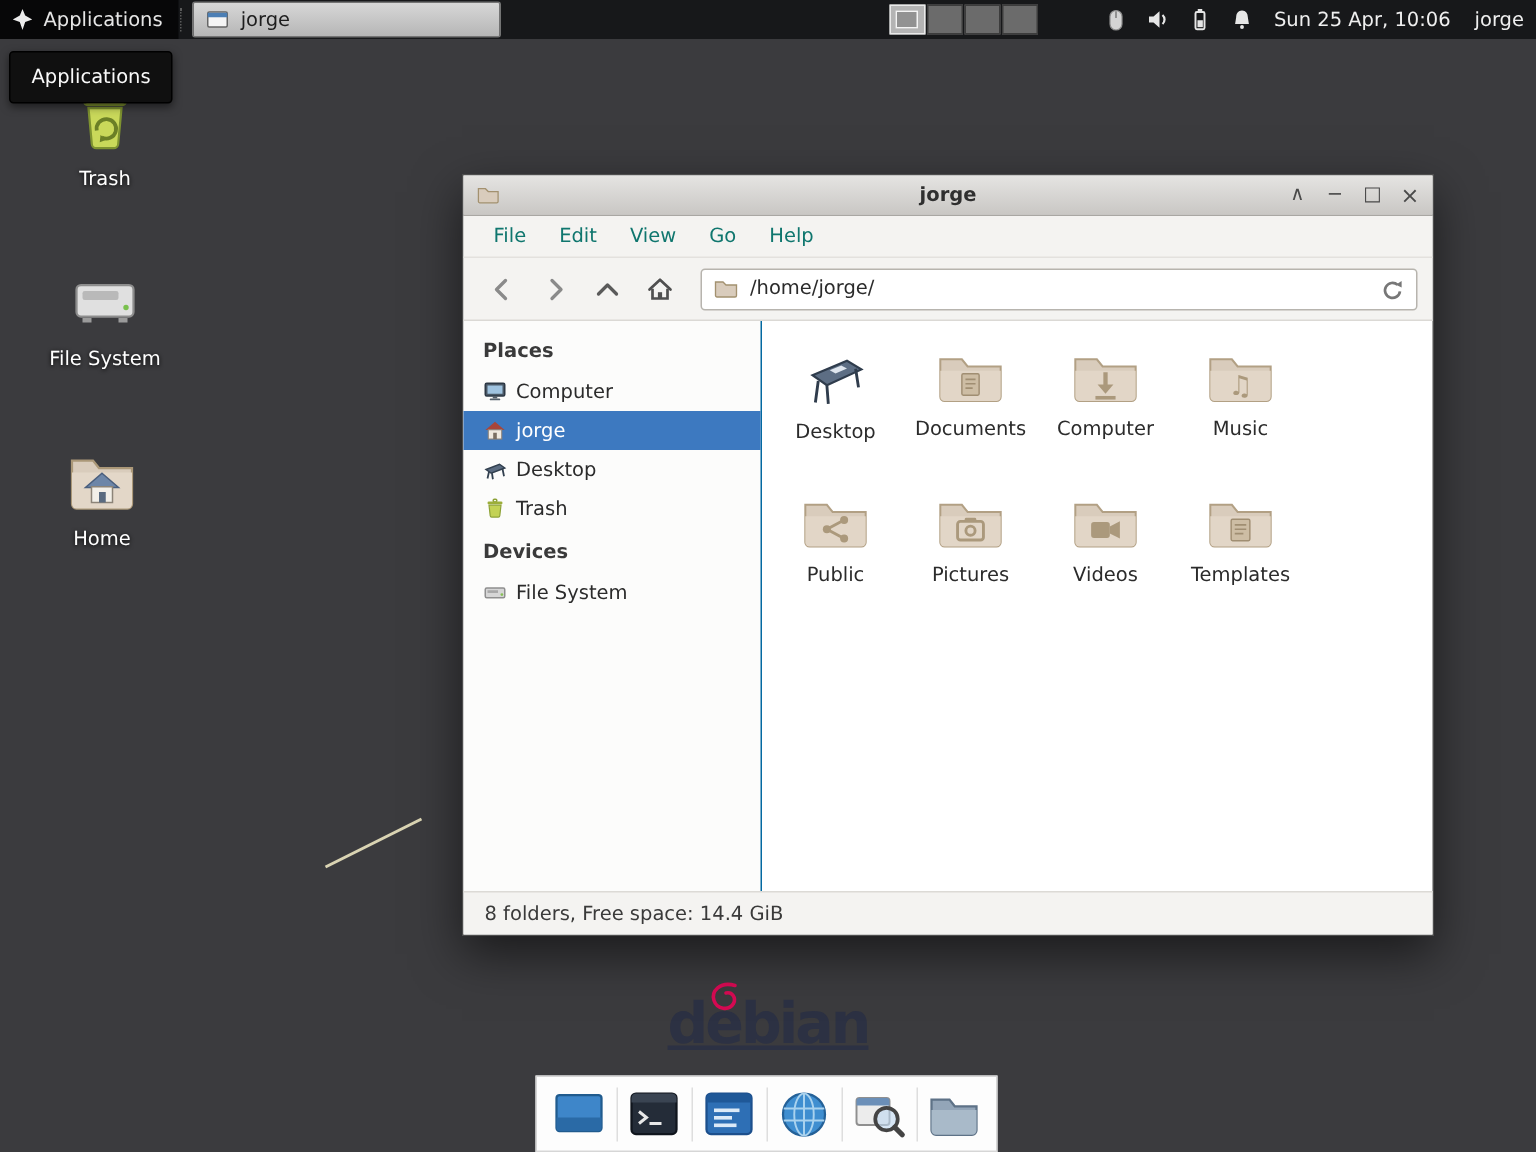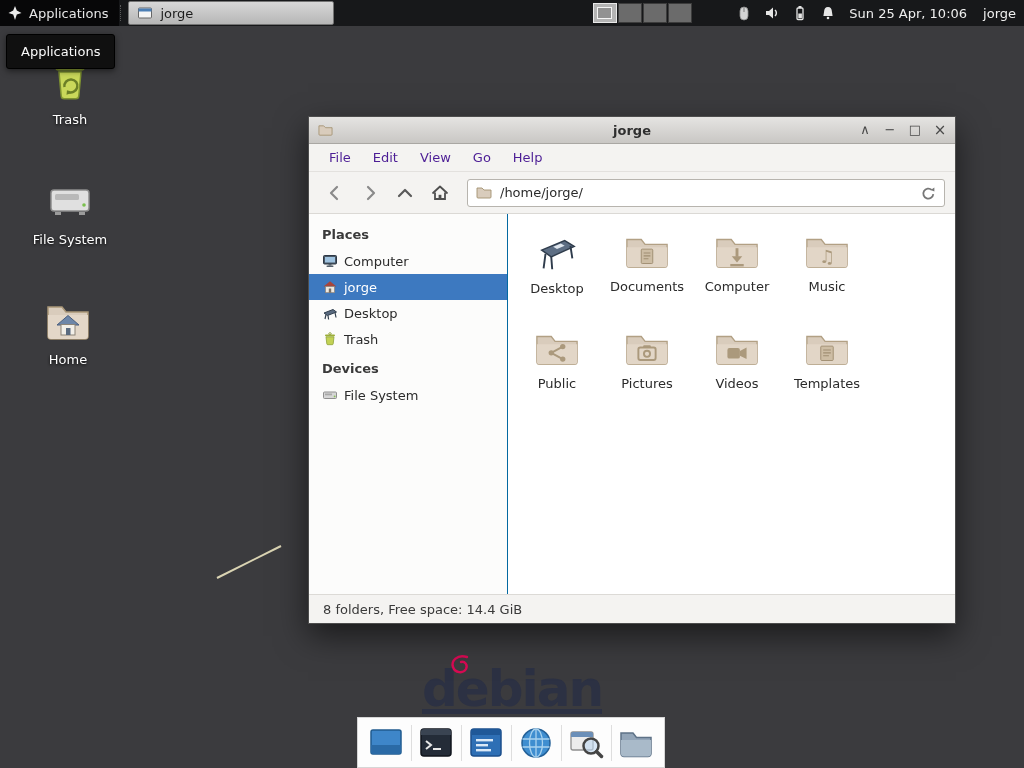--- a/index.html
+++ b/index.html
@@ -40,42 +40,42 @@
   
   .win{position:absolute;left:308px;top:116px;width:648px;height:508px;background:#fff;
     border:1px solid #4d4d4d;box-shadow:0 12px 30px rgba(0,0,0,.55);display:flex;flex-direction:column;z-index:20;box-sizing:border-box;}
   .titlebar{height:26px;background:linear-gradient(#e5e4e2,#c9c7c4);display:flex;align-items:center;
     padding:0 8px;position:relative;border-bottom:1px solid #a9a7a3;flex:none;}
   .title{position:absolute;left:0;right:0;text-align:center;font-weight:bold;color:#2f2f2f;}
   .controls{margin-left:auto;display:flex;gap:11px;z-index:1;color:#4a4a4a;align-items:center;}
   .ctl{width:14px;text-align:center;line-height:24px;cursor:default;}
   .ctl.close{font-size:15px;}
   .menubar{height:27px;background:#f4f3f1;display:flex;align-items:center;padding:0 10px;gap:2px;
-    border-bottom:1px solid #e3e1de;color:#4c1d95;flex:none;}
+    border-bottom:1px solid #e3e1de;color:#0f766e;flex:none;}
   .menu-item{padding:3px 10px;border-radius:2px;}
   .toolbar{height:41px;background:#f4f3f1;display:flex;align-items:center;padding:0 10px;gap:3px;
     border-bottom:1px solid #dbd9d5;flex:none;}
   .nav-btn{width:32px;height:28px;display:flex;align-items:center;justify-content:center;border-radius:3px;}
   .pathbar{flex:1;height:28px;background:#fff;border:1px solid #b7b4ae;border-radius:3px;display:flex;
     align-items:center;padding:0 8px;gap:8px;color:#2b2b2b;margin-left:8px;box-sizing:border-box;}
   .path-text{flex:1;}
   .win-body{flex:1;display:flex;min-height:0;}
   .sidebar{width:199px;background:#fcfcfb;border-right:1px solid #0369a1;padding-top:4px;box-sizing:border-box;flex:none;}
   .side-header{font-weight:bold;color:#3a3a3a;padding:9px 13px 6px;}
   .side-item{display:flex;align-items:center;gap:6px;padding:0 13px;color:#2b2b2b;height:26px;}
   .side-item.selected{background:#3d79c0;color:#fff;}
   .files{flex:1;display:flex;flex-wrap:wrap;align-content:flex-start;padding:12px 4px;}
   .file{width:90px;height:97px;display:flex;flex-direction:column;align-items:center;gap:7px;
     padding-top:6px;box-sizing:border-box;color:#2b2b2b;text-align:center;}
   .statusbar{height:28px;background:#f4f3f1;border-top:1px solid #dcdad6;display:flex;align-items:center;
     padding:0 14px;color:#3a3a3a;flex:none;}
   
   .debian{position:absolute;left:0;right:0;top:660px;display:flex;justify-content:center;z-index:3;}
   .debian-wrap{position:relative;}
-  .debian-text{font-size:50px;font-weight:bold;letter-spacing:-2px;color:#2c3143;text-decoration:underline;}
+  .debian-text{font-size:38px;font-weight:bold;letter-spacing:-2px;color:#2c3143;text-decoration:underline;}
   .swirl{position:absolute;left:27px;top:-7px;}
   
   .dock{position:absolute;left:357px;top:717px;width:308px;height:51px;background:#fdfdfd;
     border:1px solid #d6d6d6;box-sizing:border-box;display:flex;align-items:center;
     justify-content:space-between;padding:0 8px;z-index:10;}
   .dock-btn{width:40px;height:40px;display:flex;align-items:center;justify-content:center;}
   .dock-sep{width:1px;height:36px;background:#dedede;}
 </style>
 </head>
 <body>

